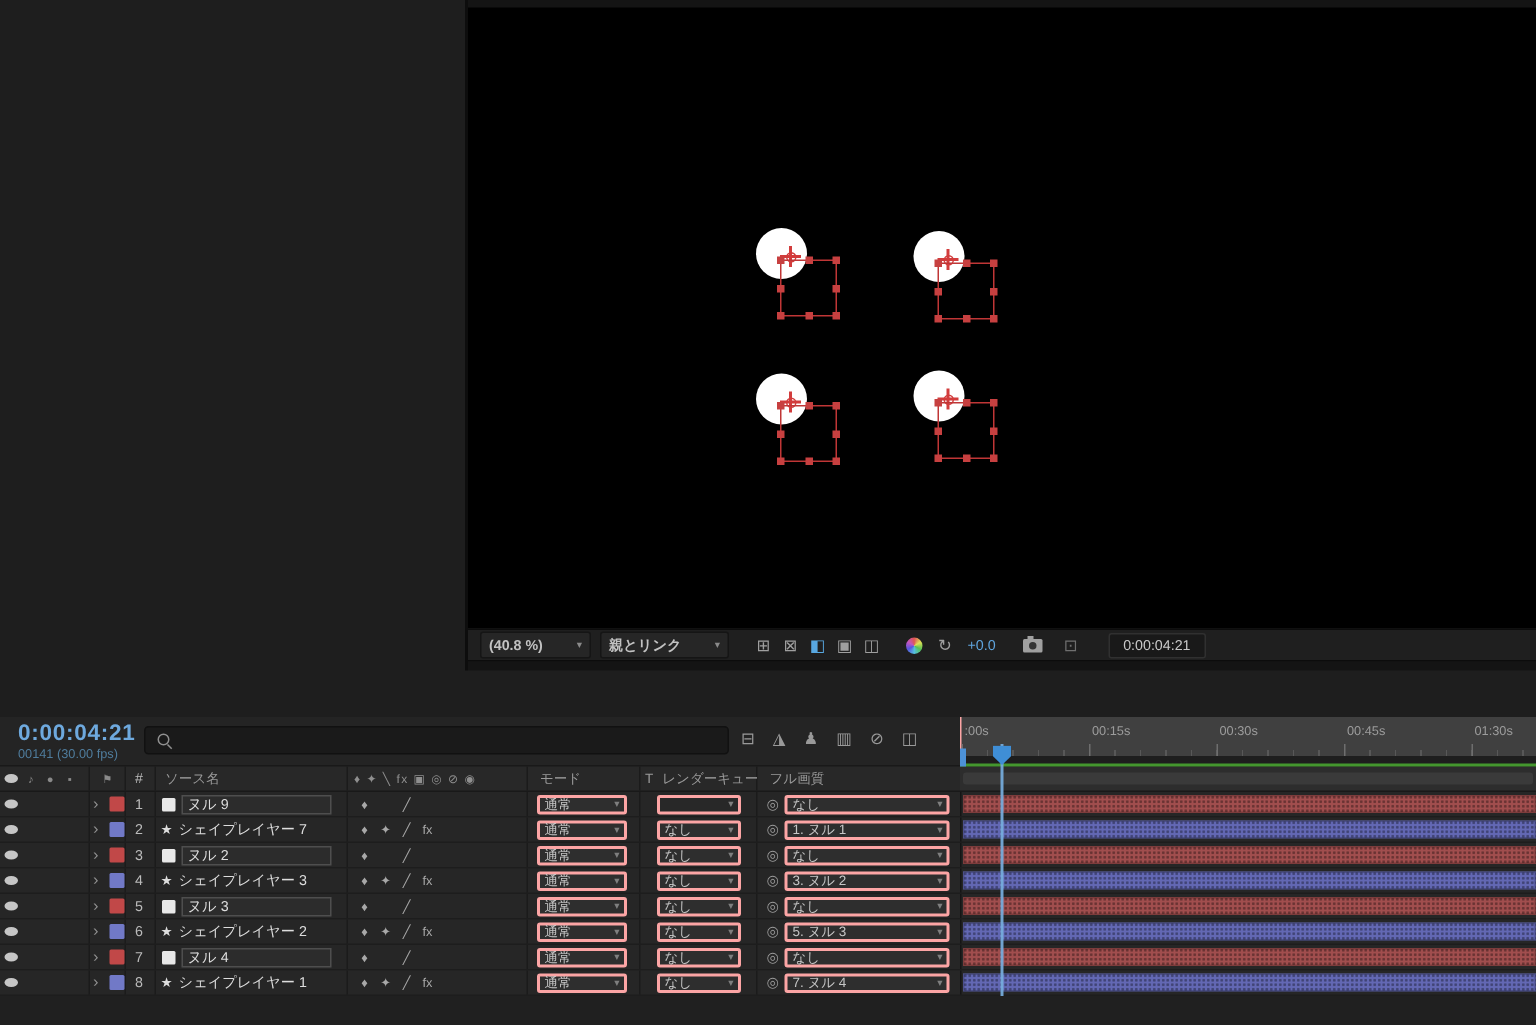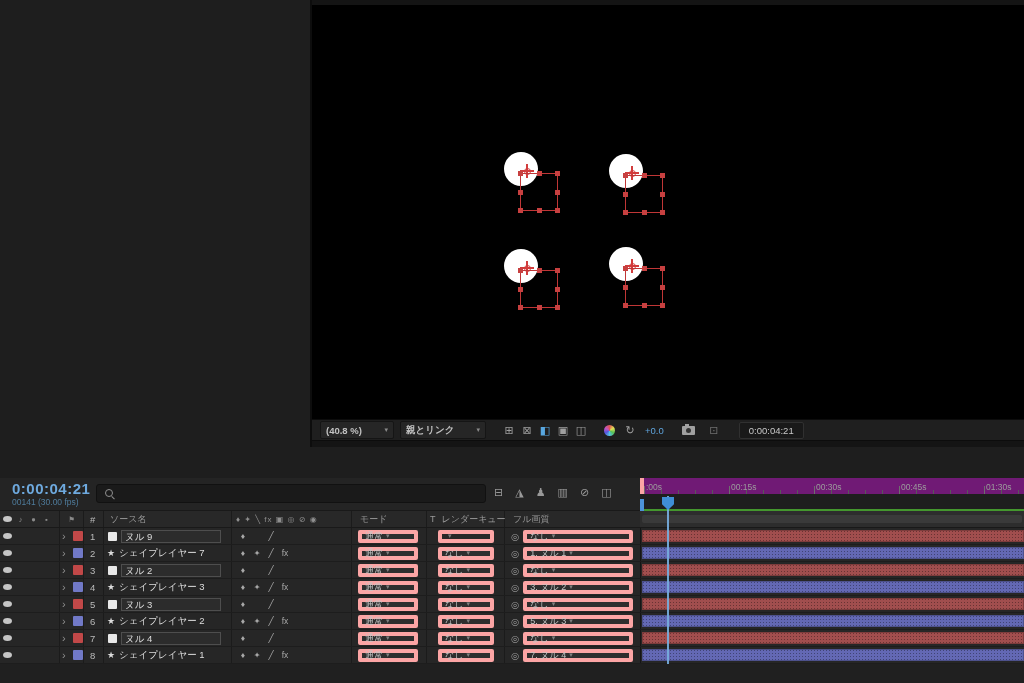--- a/index.html
+++ b/index.html
@@ -51,21 +51,21 @@
   .tl-toolbar{position:absolute;left:0;top:478px;width:640px;height:32px;background:#242424;}
   .cur-time{position:absolute;left:12px;top:2px;font-size:15px;font-weight:bold;color:#6ea9de;letter-spacing:.5px;}
   .frame-info{position:absolute;left:12px;top:19px;font-size:8.5px;color:#4f7c9c;}
   .search-box{position:absolute;left:96px;top:6px;width:390px;height:19px;background:#1a1a1a;border:1px solid #111;border-radius:3px;display:flex;align-items:center;box-sizing:border-box;}
   .mag{position:relative;width:11px;height:11px;margin:0 5px 0 8px;}
   .mag::before{content:"";position:absolute;left:0;top:1px;width:6px;height:6px;border:1.4px solid #909090;border-radius:50%;}
   .mag::after{content:"";position:absolute;left:7px;top:8px;width:4px;height:1.4px;background:#909090;transform:rotate(45deg);transform-origin:0 0;}
   .search-input{flex:1;background:transparent;border:none;outline:none;color:#ccc;font-size:10px;font-family:inherit;}
   .tlb-icons{position:absolute;left:494px;top:8px;display:flex;gap:12px;font-size:11px;color:#999;}
   
-  .ruler{position:absolute;left:640px;top:478px;width:384px;height:16px;background:#701a75;border-left:4px solid #fca5a5;overflow:hidden;box-sizing:border-box;}
+  .ruler{position:absolute;left:640px;top:478px;width:384px;height:26px;background:#404040;border-left:1px solid #fca5a5;overflow:hidden;box-sizing:border-box;}
   .ruler-label{position:absolute;top:4px;font-size:8.5px;color:#9c9c9c;white-space:nowrap;}
   .ruler-majortick{position:absolute;bottom:0;width:1px;height:8px;background:#6e6e6e;}
   .ruler-ticks{position:absolute;bottom:0;left:0;width:100%;height:4px;background:repeating-linear-gradient(90deg,#585858 0 1px,transparent 1px 17px);}
   .cacheline{position:absolute;left:640px;top:509px;width:384px;height:2px;background:#44972e;z-index:6;}
   .comp-start{position:absolute;left:640px;top:499px;width:4px;height:12px;background:#4d92d8;z-index:7;}
   
   .colheader{position:absolute;left:0;top:510px;width:640px;height:18px;background:#282828;border-top:1px solid #191919;border-bottom:1px solid #191919;display:flex;align-items:center;font-size:9px;color:#9a9a9a;box-sizing:border-box;}
   .workstrip{position:absolute;left:640px;top:511px;width:384px;height:17px;background:#2d2d2d;border-bottom:1px solid #191919;box-sizing:border-box;}
   .workbar{display:block;margin:4px 2px;height:8px;background:#3a3a3a;border-radius:2px;}
   
@@ -88,21 +88,21 @@
   .rows{position:absolute;left:0;top:528px;width:1024px;}
   .row{display:flex;height:17px;background:#262626;border-bottom:1px solid #1d1d1d;box-sizing:border-box;}
   .tw{color:#909090;font-size:11px;margin-left:2px;line-height:1;}
   .chip{width:10px;height:10px;border-radius:1px;display:inline-block;}
   .sq-icon{width:9px;height:9px;background:#e8e8e8;display:inline-block;margin-left:4px;border-radius:1px;flex:0 0 auto;}
   .star-icon{font-size:9px;color:#ddd;margin-left:3px;flex:0 0 auto;}
   .namebox{display:inline-block;border:1px solid #4e4e4e;background:#2c2c2c;width:100px;height:13px;line-height:12px;padding:0 3px;font-size:9.5px;color:#ddd;margin-left:4px;white-space:nowrap;overflow:hidden;box-sizing:border-box;}
   .nametext{font-size:9.5px;color:#ddd;margin-left:4px;white-space:nowrap;overflow:hidden;}
   .swslot{width:14px;font-size:8.5px;color:#a8a8a8;text-align:center;display:inline-block;}
   .swslot:first-child{margin-left:4px;}
-  .dd{display:inline-flex;align-items:center;justify-content:flex-start;height:13px;background:#2e2e2e;border:4px solid #fca5a5;border-radius:2px;padding:0 3px;font-size:9px;color:#c6c6c6;box-sizing:border-box;}
+  .dd{display:inline-flex;align-items:center;justify-content:space-between;height:13px;background:#2e2e2e;border:2px solid #fca5a5;border-radius:2px;padding:0 3px;font-size:9px;color:#c6c6c6;box-sizing:border-box;}
   .dd b{font-weight:normal;white-space:nowrap;overflow:hidden;}
   .dd i{font-style:normal;color:#7f7f7f;font-size:7px;margin-left:3px;}
   .c-mode .dd{width:60px;margin-left:6px;}
   .c-matte .dd{width:56px;margin-left:11px;}
   .dd-parent{width:110px;margin-left:4px;}
   .dd-empty{background:#282828;}
   .whip{font-size:9.5px;color:#9a9a9a;margin-left:6px;}
   .bar{position:absolute;left:1px;right:0;top:2px;height:12px;background-image:radial-gradient(rgba(0,0,0,.35) .8px,rgba(0,0,0,0) 1px);background-size:3px 3px;box-shadow:inset 0 0 0 1px rgba(0,0,0,.22);}
   
   .playhead{position:absolute;left:667px;top:496px;width:2px;height:168px;background:#76aede;opacity:.92;z-index:30;}

